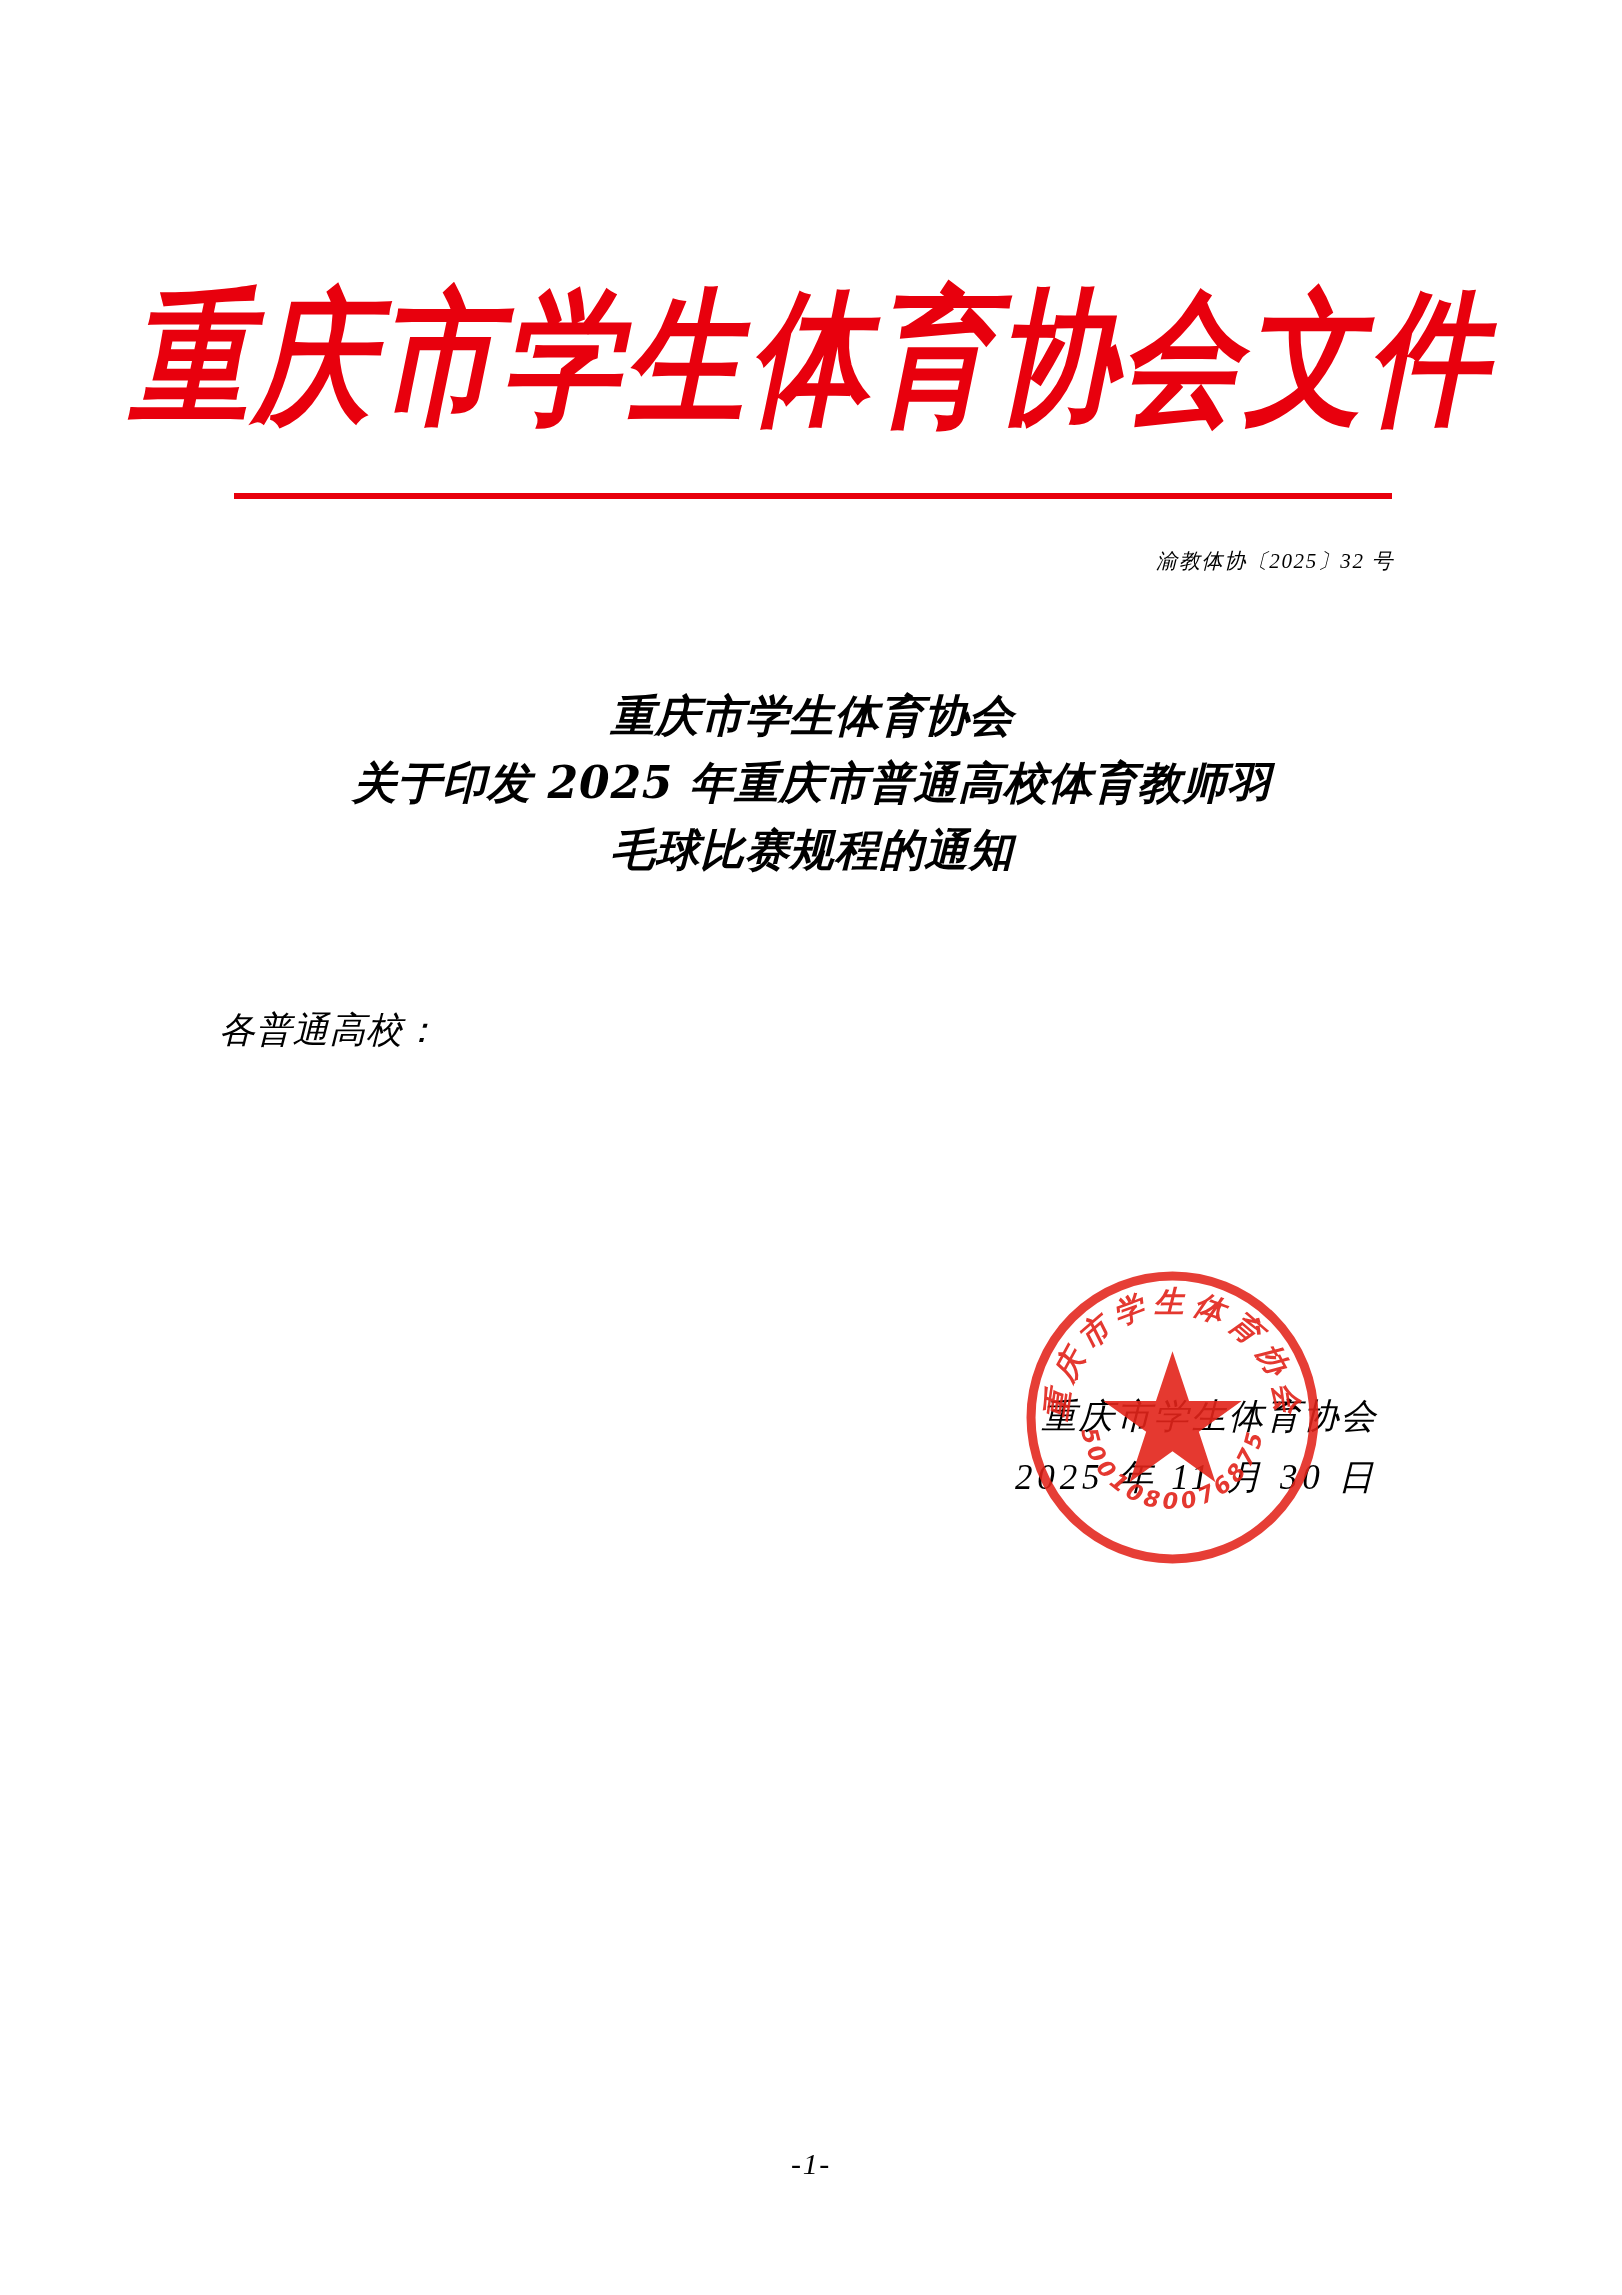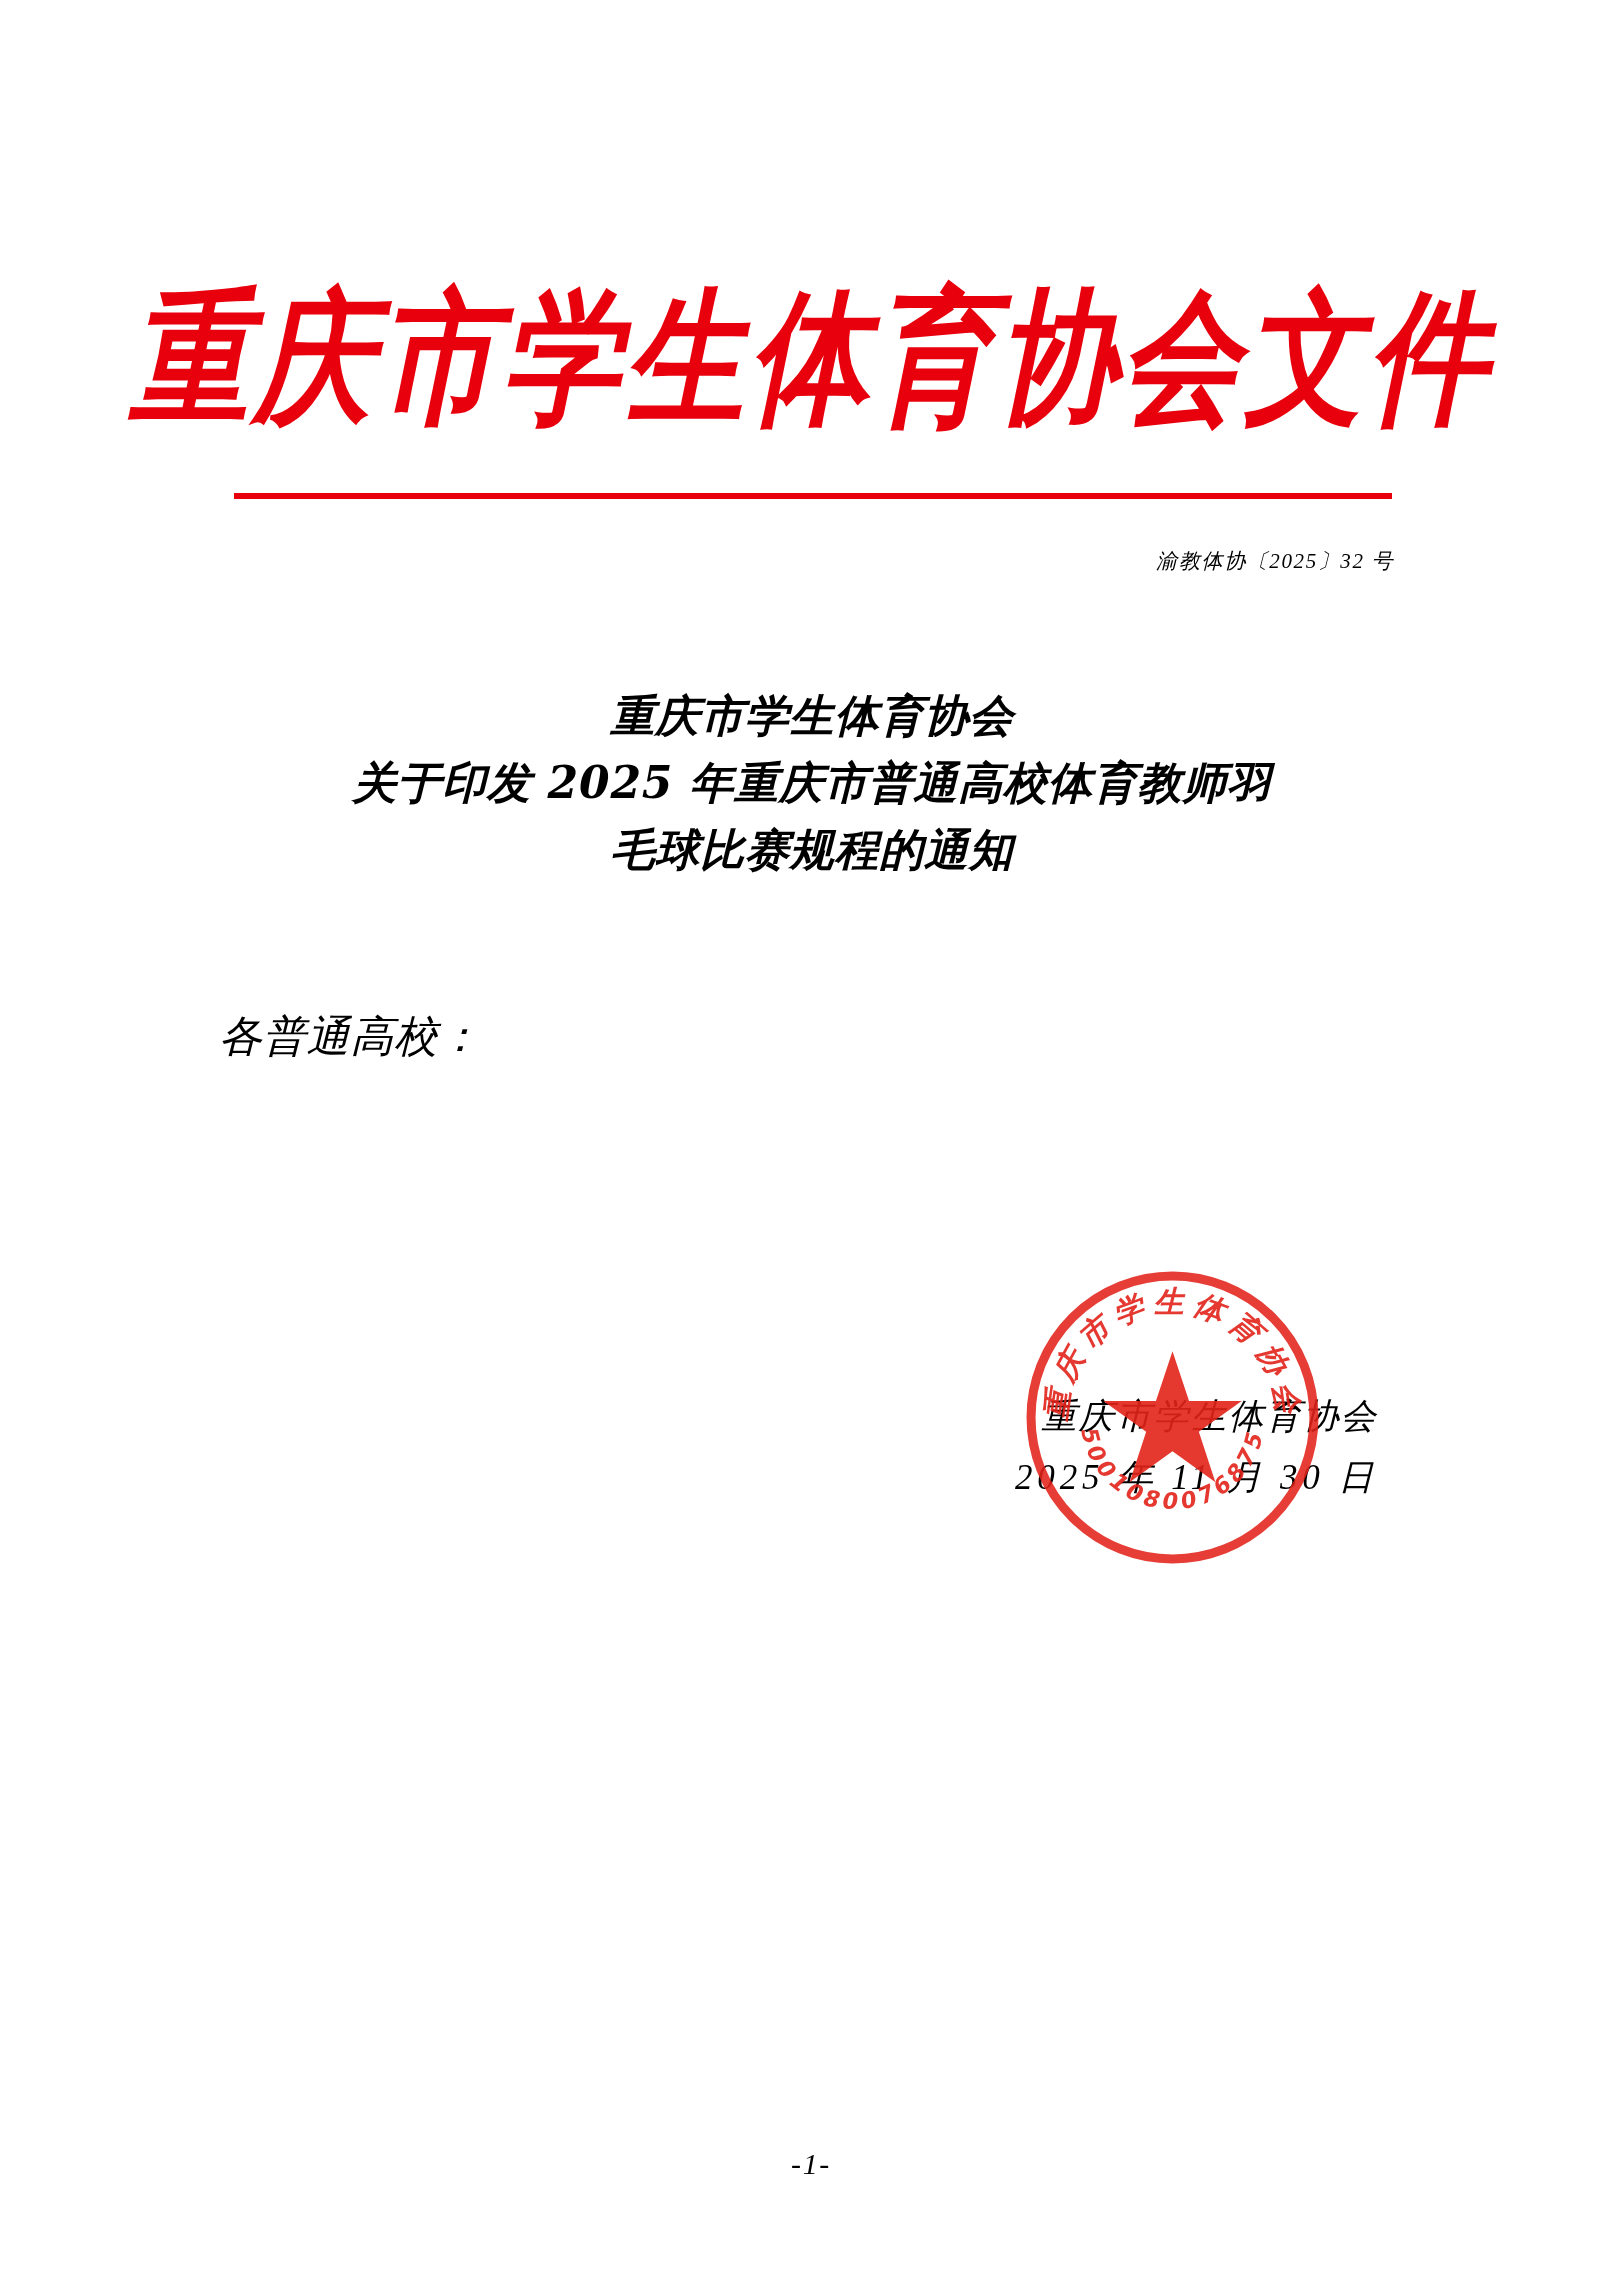--- a/index.html
+++ b/index.html
@@ -77,21 +77,21 @@
   .title-line {
     display: block;
   }
 
   
   .body-block {
     position: absolute;
     top: 1000px;
     left: 219px;
     width: 1188px;
-    font-size: 43px;
+    font-size: 36px;
     line-height: 1.72;
     letter-spacing: 0.8px;
   }
   .salutation {
     display: block;
     margin-bottom: 12.7px;
   }
   .para {
     display: block;
     text-indent: 2em;

